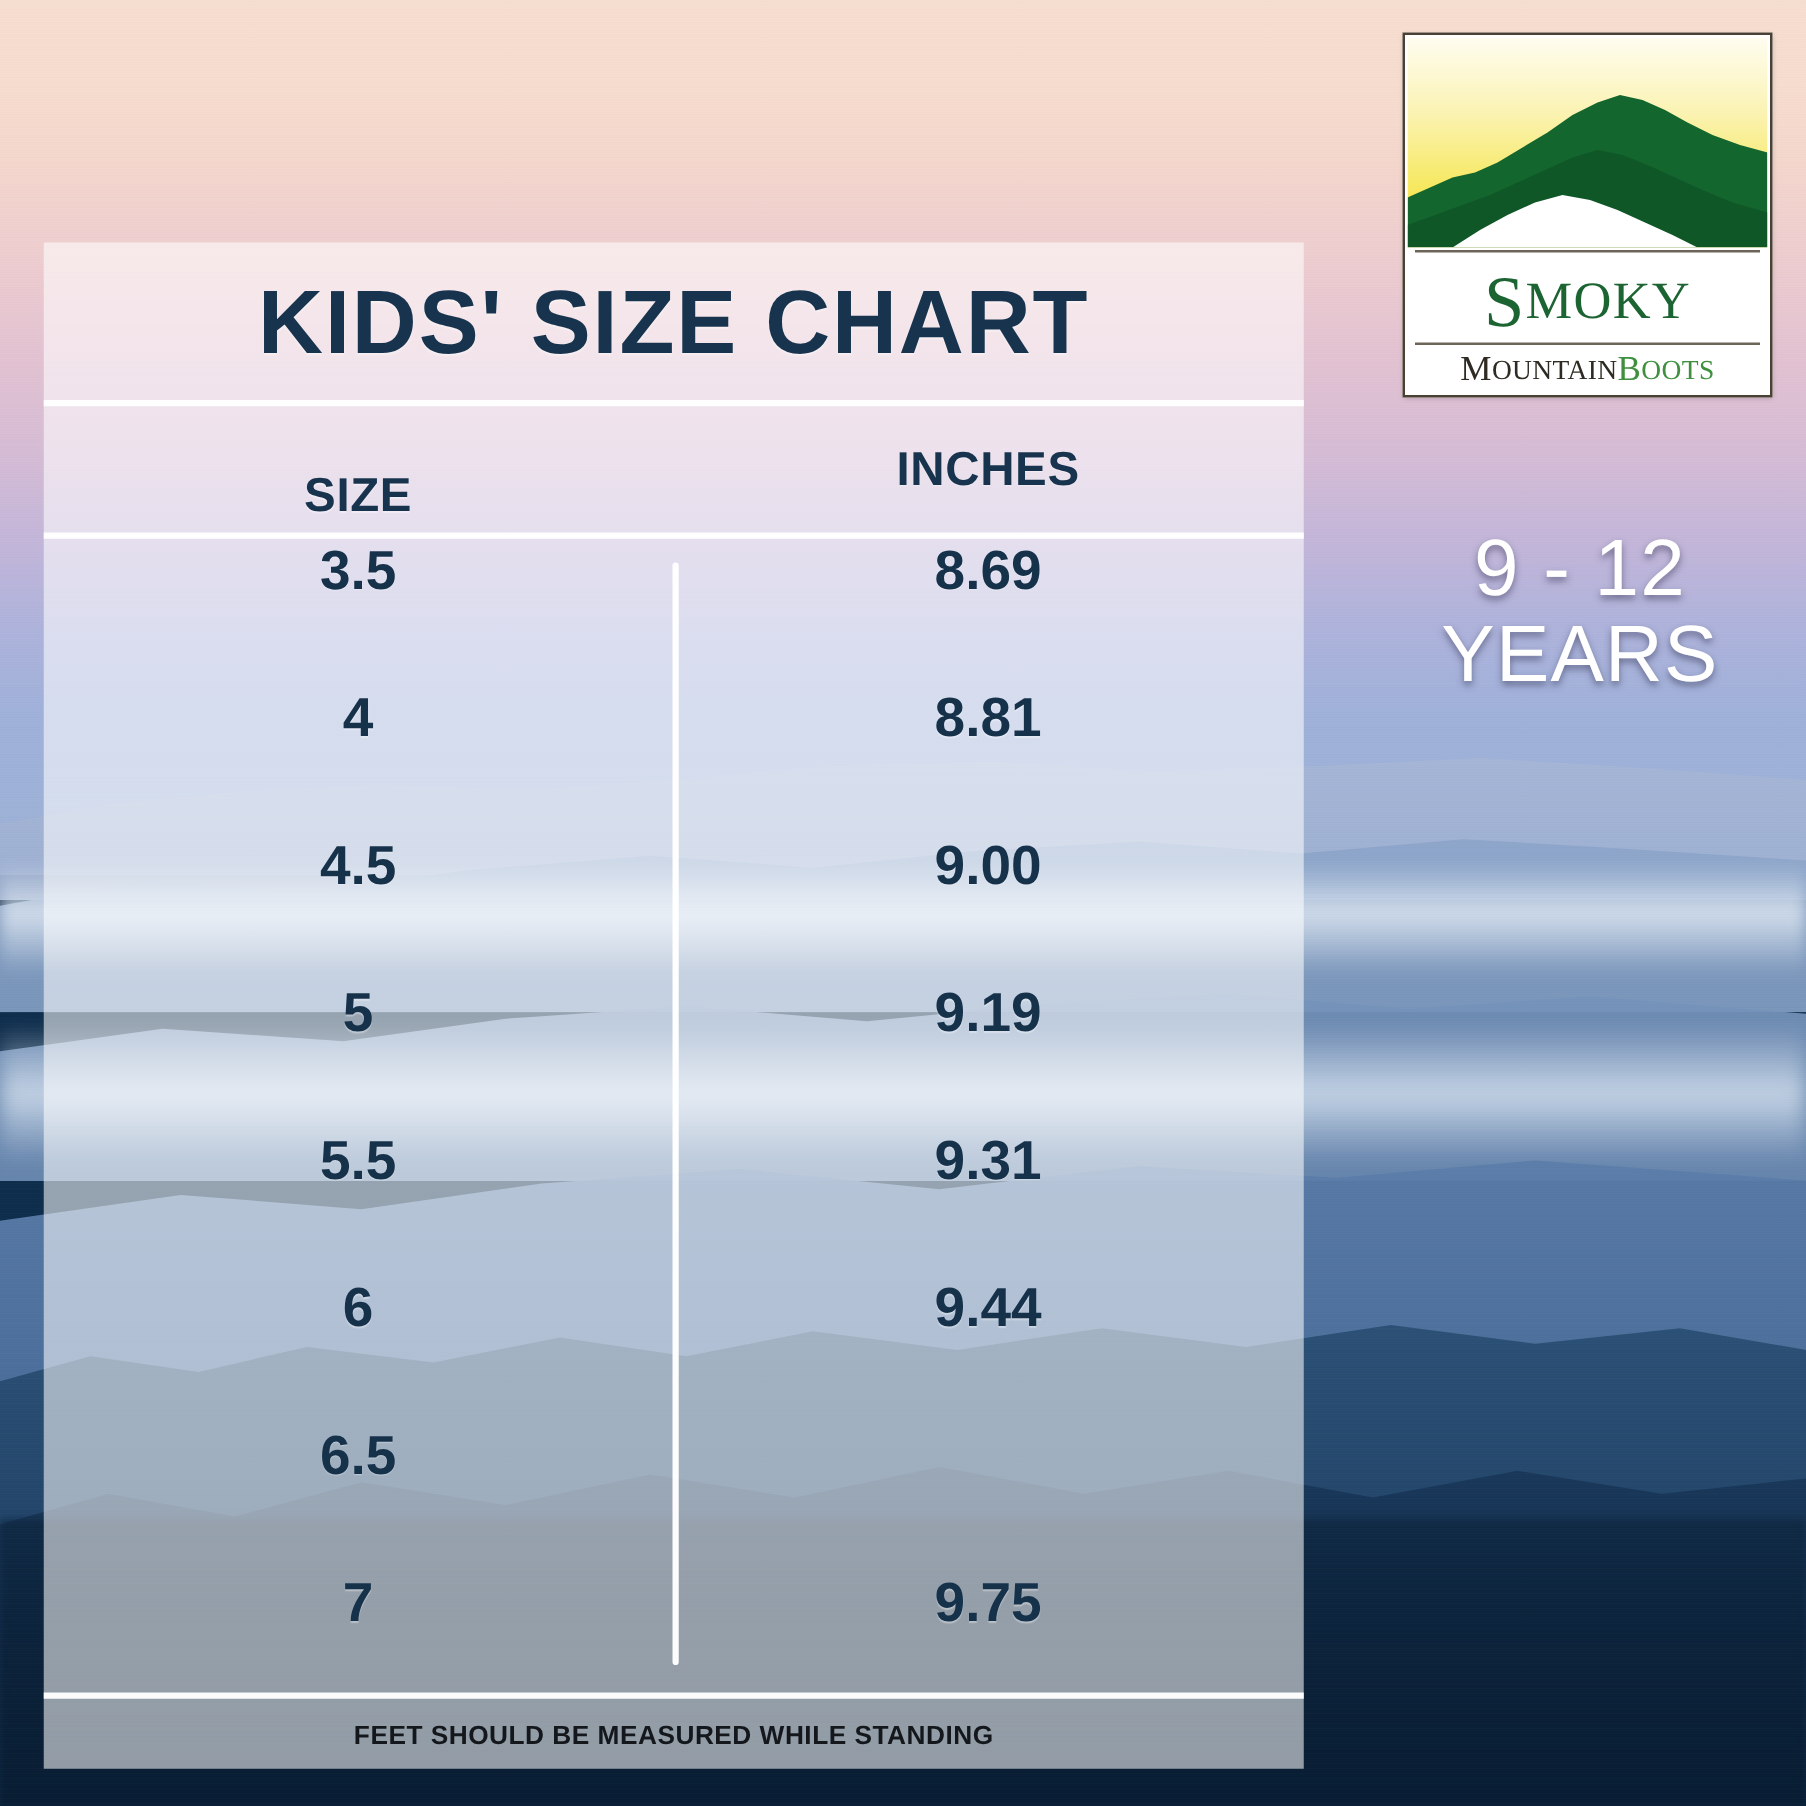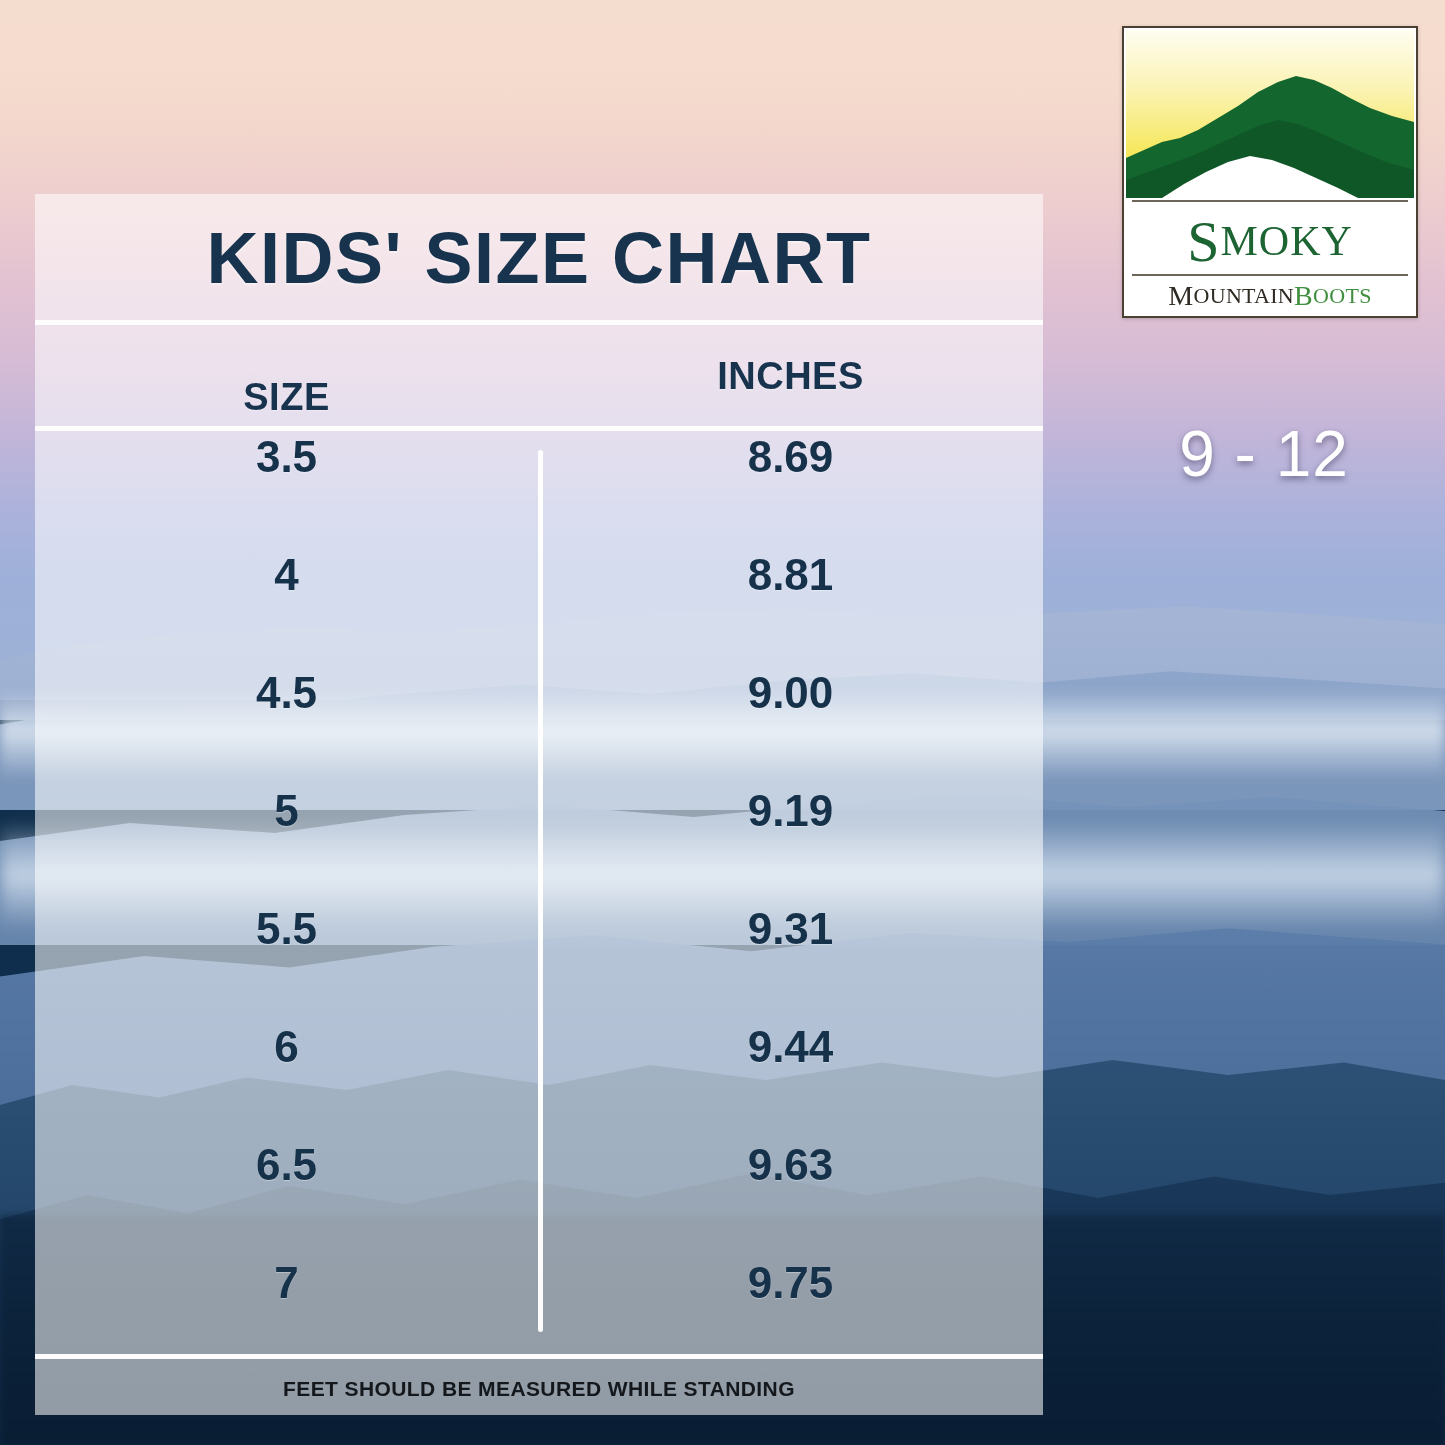--- a/index.html
+++ b/index.html
@@ -190,21 +190,20 @@
       <div class="row">
         <div class="cell size">5.5</div>
         <div class="cell inch">9.31</div>
       </div>
       <div class="row">
         <div class="cell size">6</div>
         <div class="cell inch">9.44</div>
       </div>
       <div class="row">
         <div class="cell size">6.5</div>
-        <div class="cell inch">9.63</div>
       </div>
       <div class="row">
         <div class="cell size">7</div>
         <div class="cell inch">9.75</div>
       </div>
     </div>
 
     <div class="hr hr-c"></div>
 
     <div class="footnote">FEET SHOULD BE MEASURED WHILE STANDING</div>
@@ -228,15 +227,16 @@
     <div class="logo-sub">
         <span class="mtn">M</span>
         <span class="mtn sm">OUNTAIN</span>
         <span class="boots">B</span>
         <span class="boots sm">OOTS</span>
       </div>
   </div>
 
   <div class="age">
     <div>9 - 12</div>
+    <div>YEARS</div>
   </div>
 
 </div>
 
 </body></html>

